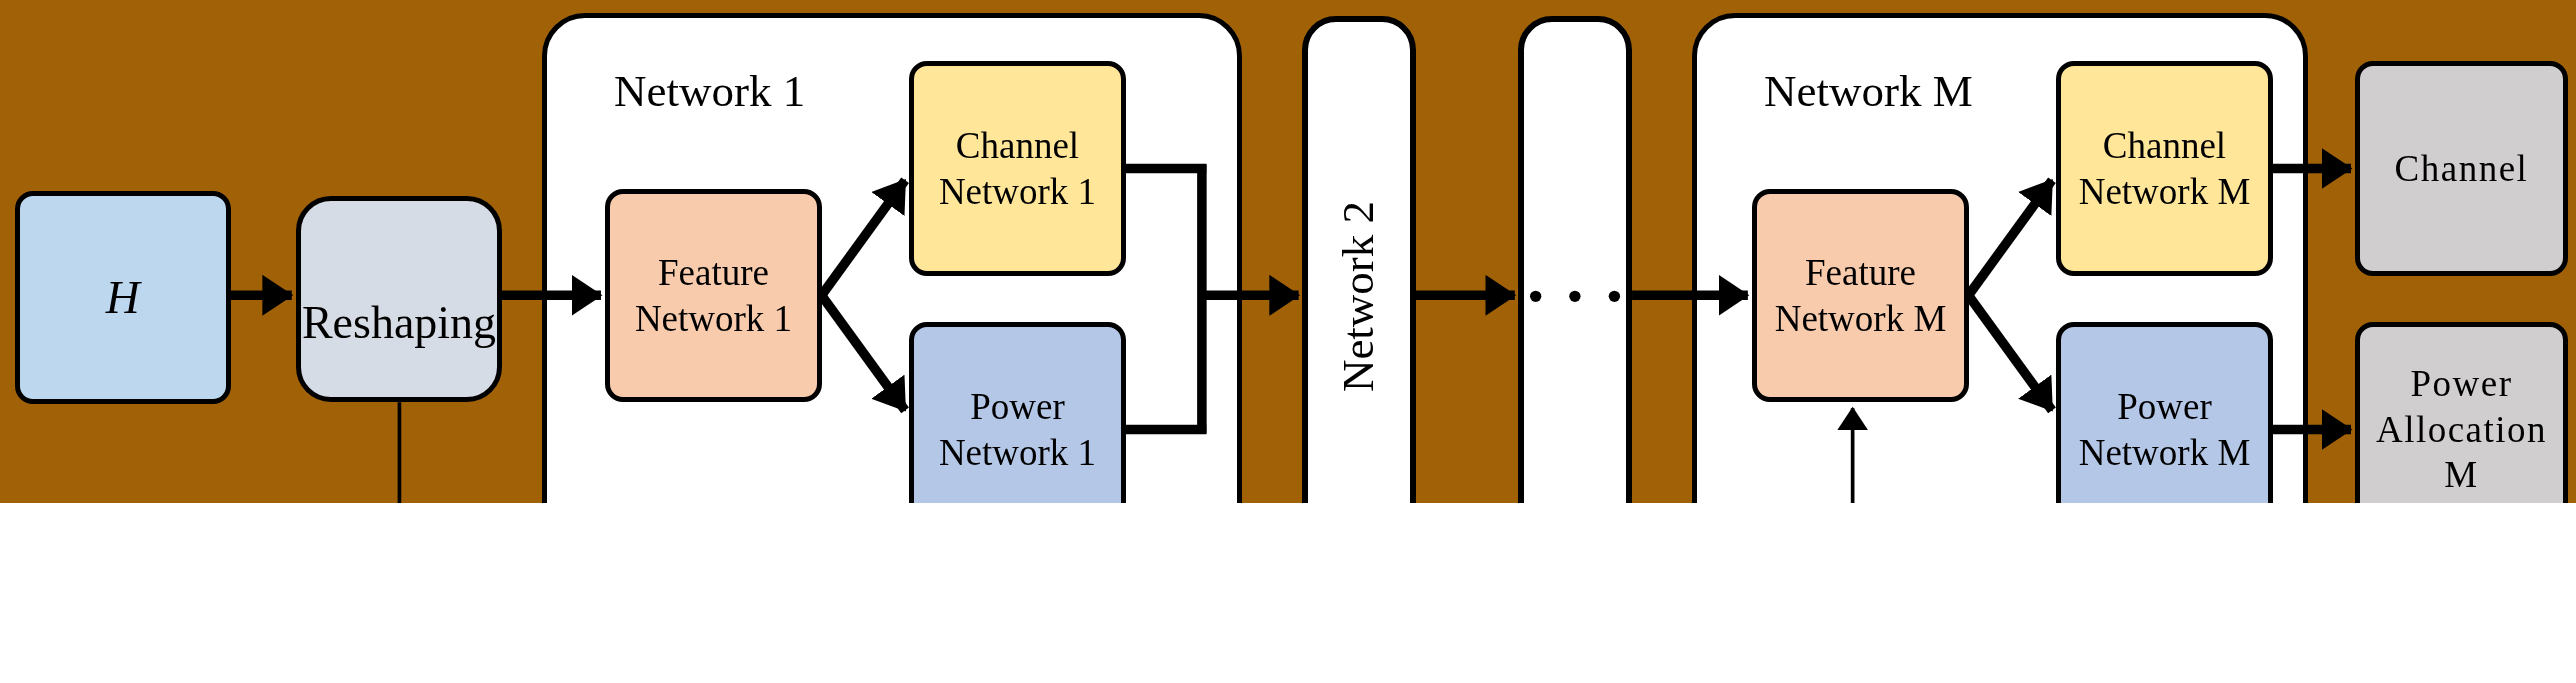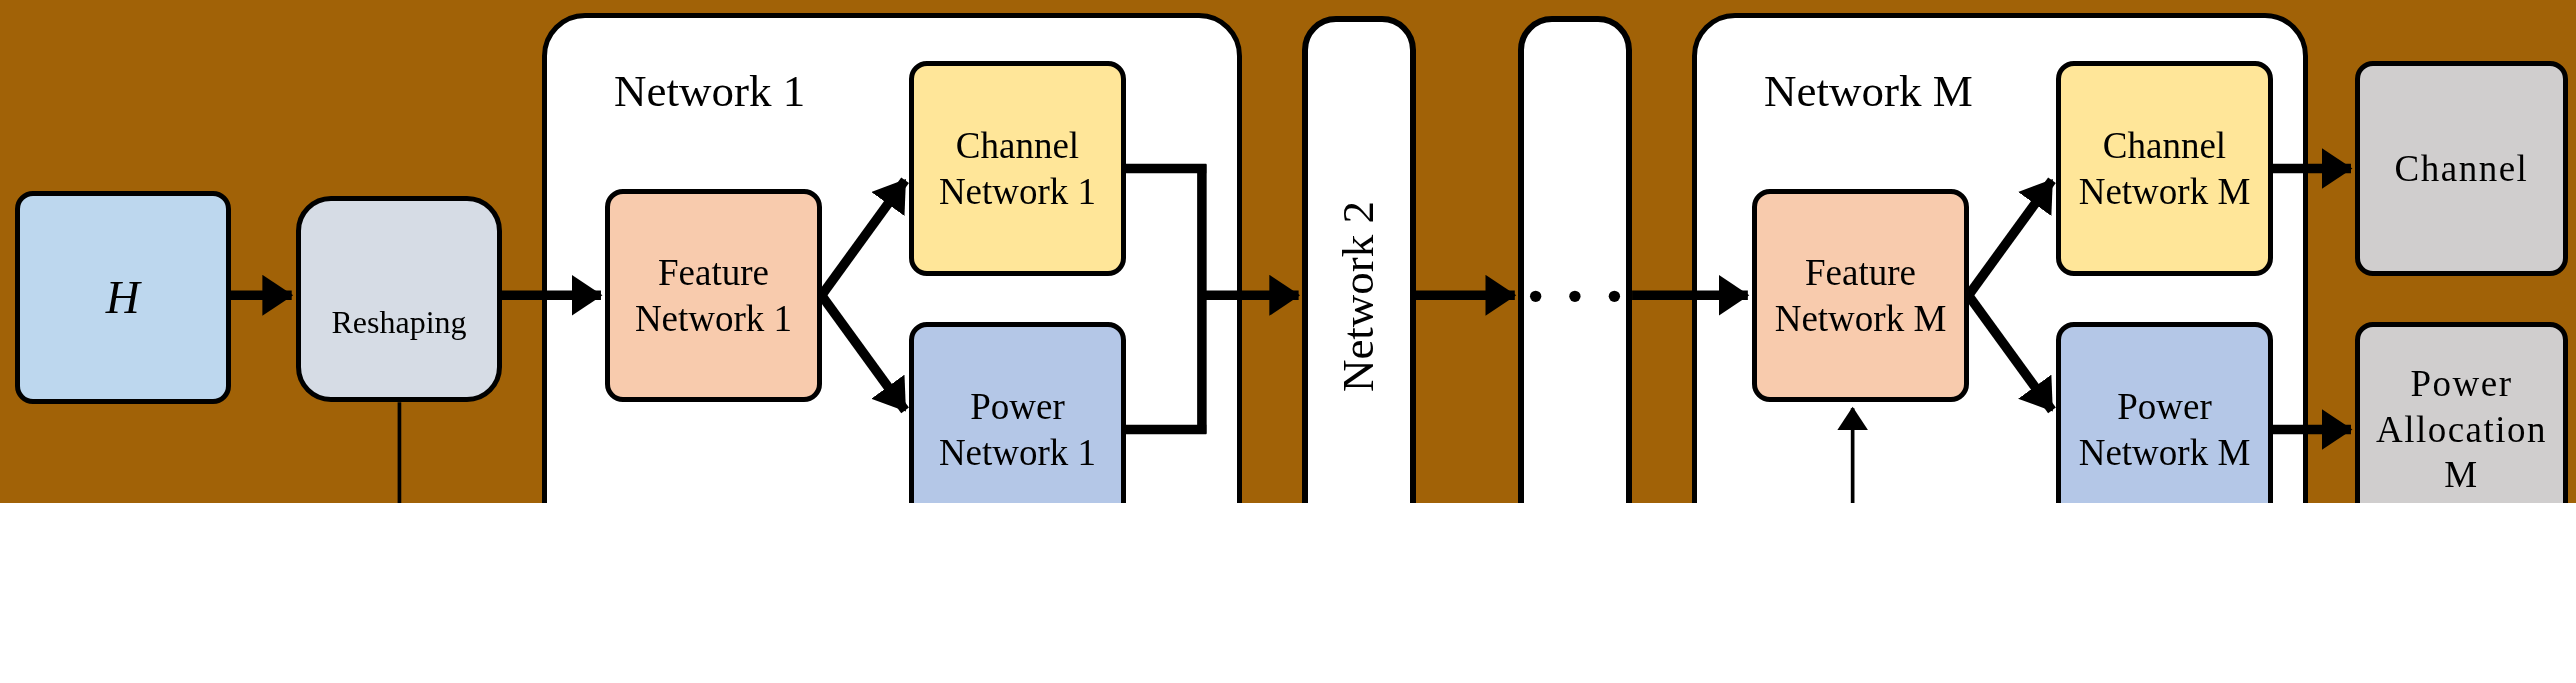--- a/index.html
+++ b/index.html
@@ -43,21 +43,21 @@
     border-radius: 34px;
     z-index: 3;
   }
   .vlabel {
     transform: rotate(-90deg);
     white-space: nowrap;
     font-size: 45px;
     line-height: 1;
   }
   .box-text { font-size: 37px; line-height: 1.24; }
-  .box-text.small { font-size: 32px; line-height: 1.26; margin-top: 47px; }
+  .box-text.small { font-size: 46px; line-height: 1.26; margin-top: 47px; }
   .box-text.spaced { letter-spacing: 1.5px; }
   .h-label { font-size: 47px; font-style: italic; line-height: 1; }
   .dots-label {
     font-size: 70px;
     font-weight: 700;
     letter-spacing: 16px;
     margin-right: -16px;
     line-height: 1;
   }
   #wires {

